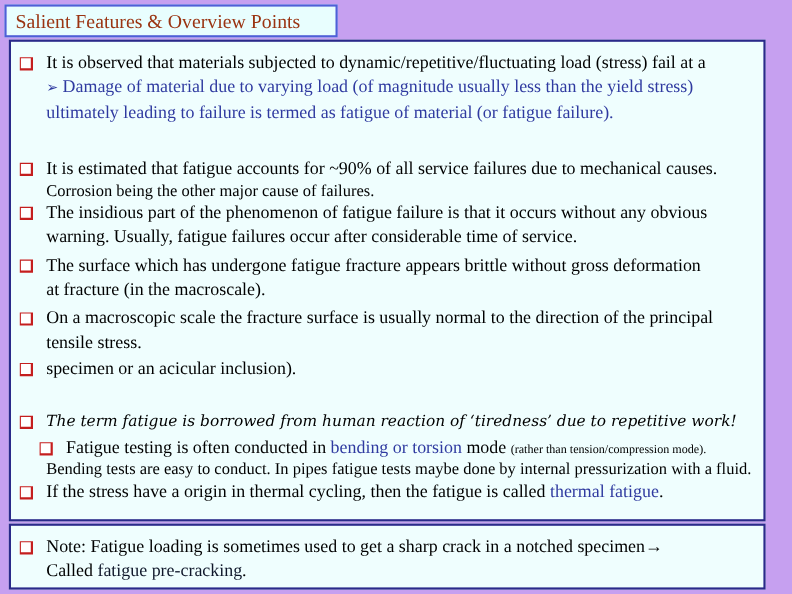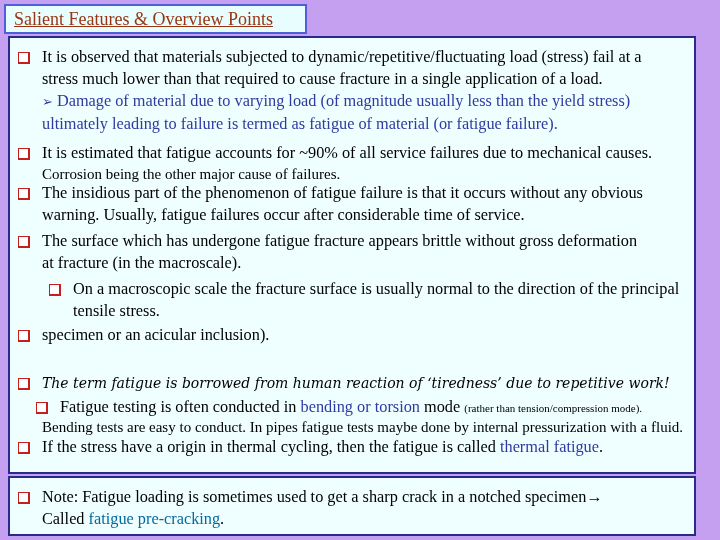--- a/index.html
+++ b/index.html
@@ -5,53 +5,52 @@
     html, body { margin: 0; padding: 0; }
     body {
       width: 720px; height: 540px; overflow: hidden; position: relative;
       background: #c6a0f0;
       font-family: "Liberation Serif", "DejaVu Serif", serif;
       color: #000;
     }
     .title-box {
       position: absolute; left: 4px; top: 4px; width: 303px; height: 30px;
       background: #e8fefe; border: 2px solid #4f5fd8; box-sizing: border-box;
-      color: #9a3412; font-size: 18px; line-height: 26px; padding-left: 8px; text-decoration: underline;
+      color: #9a3412; font-size: 18px; line-height: 26px; padding-left: 8px;
     }
     .panel {
       position: absolute; left: 8px; width: 688px;
       background: #effefe; border: 2px solid #2a2a8a; box-sizing: border-box;
     }
     .main-panel { top: 36px; height: 438px; }
     .note-panel { top: 476px; height: 60px; }
     .item { position: absolute; left: 0; right: 0; padding-left: 32px; padding-right: 4px; font-size: 16.3px; line-height: 22px; }
     .box-icon {
       position: absolute; left: 8px; top: 6px; width: 9px; height: 9px;
       border: 1.5px solid #c41e1e; border-right-width: 2.5px; border-bottom-width: 2.5px;
       background: #fff;
     }
     .sub { color: #2f3aa0; padding-left: 0; }
     .arrow-icon { color: #2f3aa0; font-size: 13px; margin-right: 4px; }
     .small { font-size: 15px; line-height: 14px; position: absolute; left: 32px; }
     .blue { color: #2f3aa0; }
-    .navy { color: #0369a1; }
+    .navy { color: #0f172a; }
     .ital { font-style: italic; font-family: "DejaVu Serif", serif; font-size: 14px; }
     .paren { font-size: 11px; }
   </style>
 </head>
 <body>
 
 <div class="title-box">Salient Features &amp; Overview Points</div>
 
 <div class="panel main-panel">
 
   <div class="item" style="top:8px;">
     <span class="box-icon"></span>
     <div>It is observed that materials subjected to dynamic/repetitive/fluctuating load (stress) fail at a</div>
-    <div>stress much lower than that required to cause fracture in a single application of a load.</div>
     <div class="sub"><span class="arrow-icon">➢</span><span>Damage of material due to varying load (of magnitude usually less than the yield stress)</span></div>
     <div class="sub">ultimately leading to failure is termed as fatigue of material (or fatigue failure).</div>
   </div>
 
   <div class="item" style="top:104px;">
     <span class="box-icon"></span>
     <div>It is estimated that fatigue accounts for ~90% of all service failures due to mechanical causes.</div>
   </div>
   <div class="small" style="top:129px;">Corrosion being the other major cause of failures.</div>
 
@@ -60,21 +59,21 @@
     <div>The insidious part of the phenomenon of fatigue failure is that it occurs without any obvious</div>
     <div>warning. Usually, fatigue failures occur after considerable time of service.</div>
   </div>
 
   <div class="item" style="top:192px;">
     <span class="box-icon"></span>
     <div>The surface which has undergone fatigue fracture appears brittle without gross deformation</div>
     <div>at fracture (in the macroscale).</div>
   </div>
 
-  <div class="item" style="top:240px;margin-left:31px;">
+  <div class="item" style="top:240px;">
     <span class="box-icon"></span>
     <div>On a macroscopic scale the fracture surface is usually normal to the direction of the principal</div>
     <div>tensile stress.</div>
   </div>
 
   <div class="item" style="top:286px;">
     <span class="box-icon"></span>
     <div>specimen or an acicular inclusion).</div>
   </div>
 

